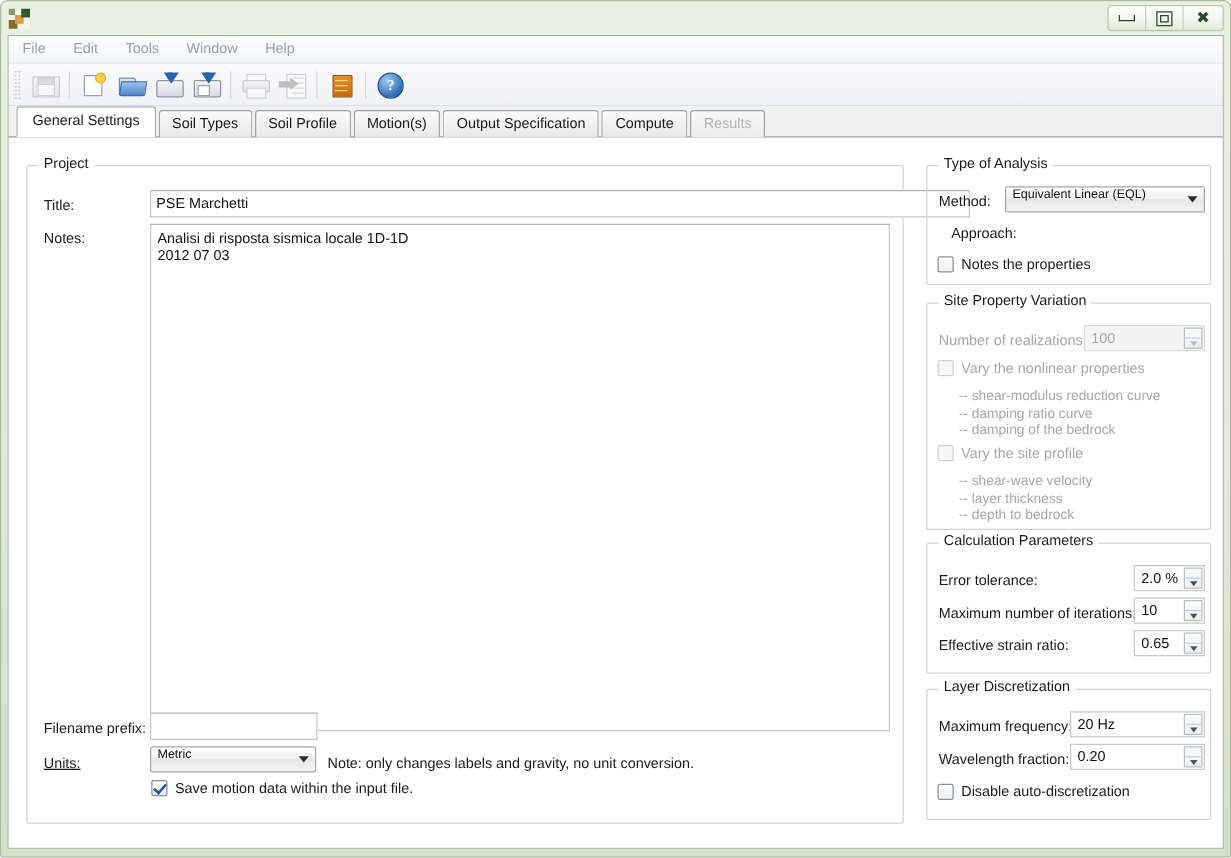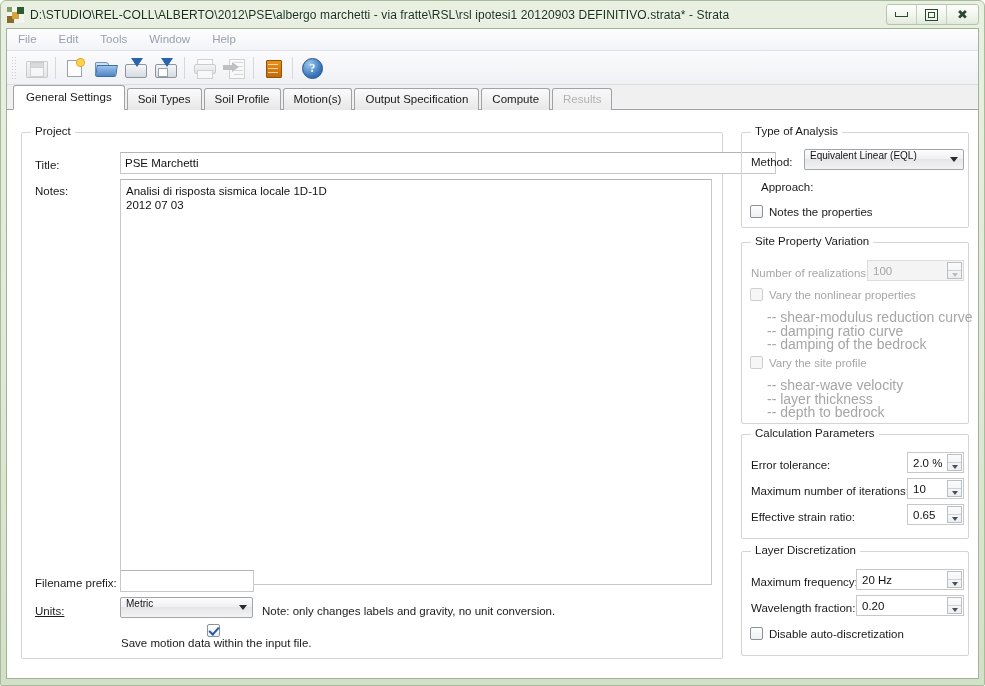--- a/index.html
+++ b/index.html
@@ -301,35 +301,34 @@
     content: "";
     position: absolute; left: 3px; top: 0px;
     width: 4px; height: 8px;
     border: solid #2256a8;
     border-width: 0 2px 2px 0;
     transform: rotate(42deg);
   }
   .check .ctext { font-size: 11.5px; color: #1a1a1a; white-space: nowrap; }
   .check .ctext.dis { color: #a6a6a6; }
 
-  .sublist { position: absolute; font-size: 14px; color: #a6a6a6; line-height: 13.5px; white-space: pre; }
+  .sublist { position: absolute; font-size: 11px; color: #a6a6a6; line-height: 13.5px; white-space: pre; }
 </style>
 </head>
 <body>
 
 <div class="window">
 
   <div class="titlebar">
     <div class="app-icon">
       <i class="s4"></i>
         <i class="s1"></i>
         <i class="s2"></i>
         <i class="s3"></i>
     </div>
-    <div class="title-text">D:\STUDIO\REL-COLL\ALBERTO\2012\PSE\albergo marchetti - via fratte\RSL\rsl ipotesi1 20120903 DEFINITIVO.strata* - Strata</div>
     <div class="winbtns">
       <div class="winbtn">
           <span class="min-glyph"></span>
         </div>
       <div class="winbtn">
           <span class="max-glyph"></span>
         </div>
       <div class="winbtn">
           <span class="close-glyph">✖</span>
         </div>
@@ -451,21 +450,21 @@
 
         <div class="lbl" style="left:13px; top:472px;text-decoration:underline;">Units:</div>
         <div class="combo" style="left:98px; top:464px; width:133px; height:21px;">
           <span>Metric</span>
           <span class="arrowbox">
               <span class="caret"></span>
             </span>
         </div>
         <div class="lbl" style="left:240px; top:472px;">Note: only changes labels and gravity, no unit conversion.</div>
 
-        <div class="check" style="left:99px; top:491px;flex-direction:column;">
+        <div class="check" style="left:99px; top:491px;">
           <span class="chkbox on"></span>
           <span class="ctext">Save motion data within the input file.</span>
         </div>
       </div>
 
       <div class="groupbox" style="left:734px; top:21px; width:228px; height:96px;">
         <div class="gtitle">Type of Analysis</div>
 
         <div class="lbl" style="left:9px; top:23px;">Method:</div>
         <div class="combo" style="left:62px; top:16px; width:160px; height:21px;">

